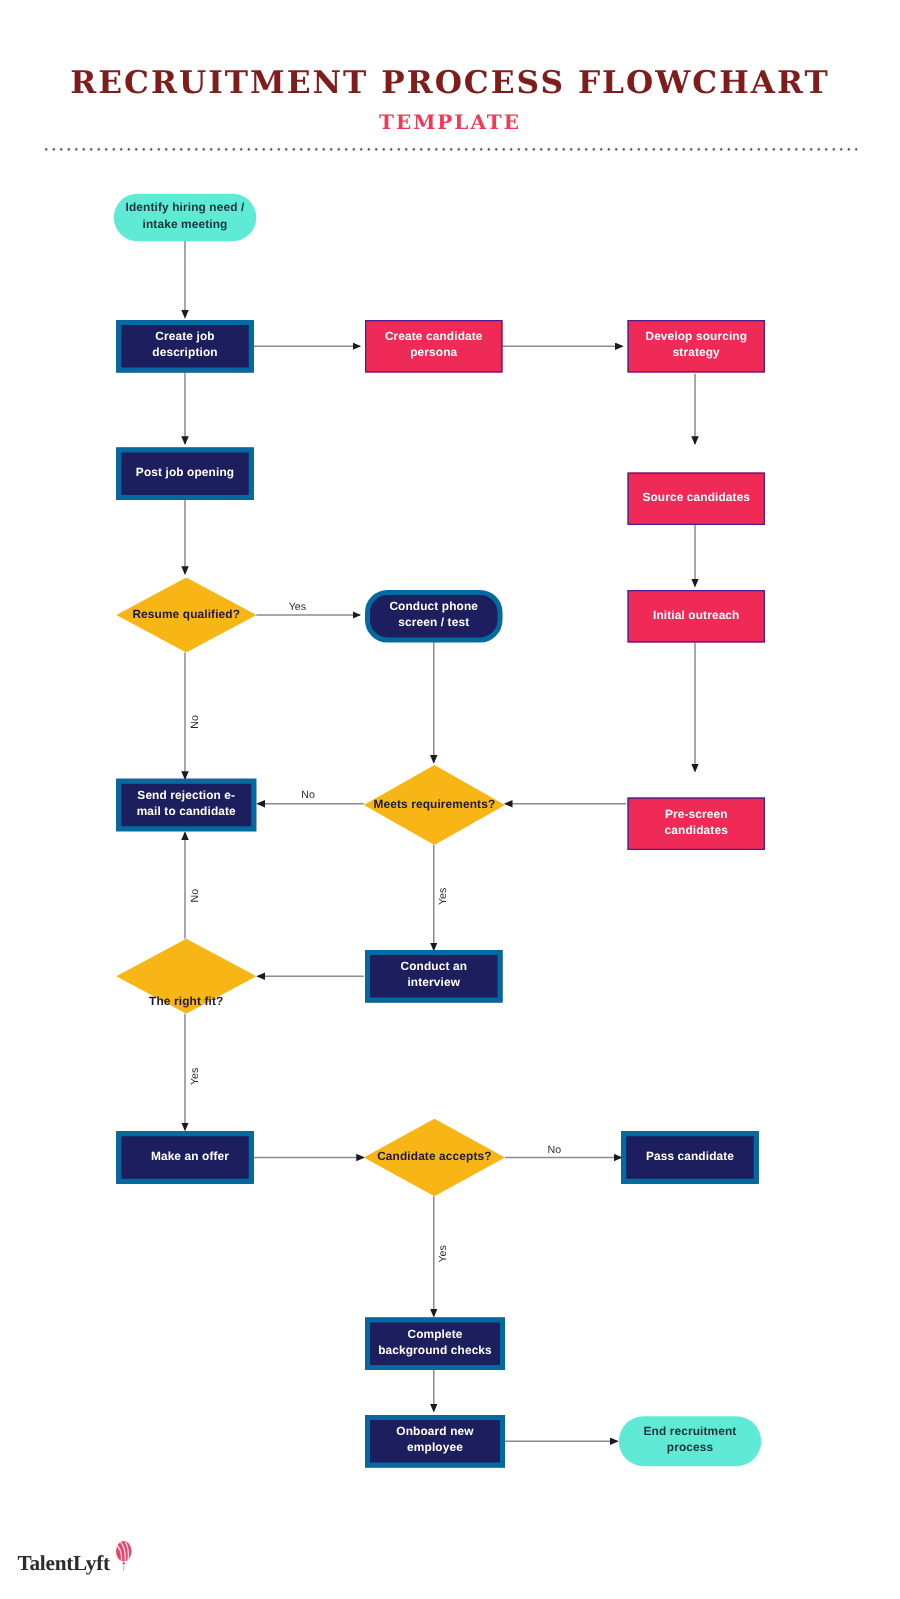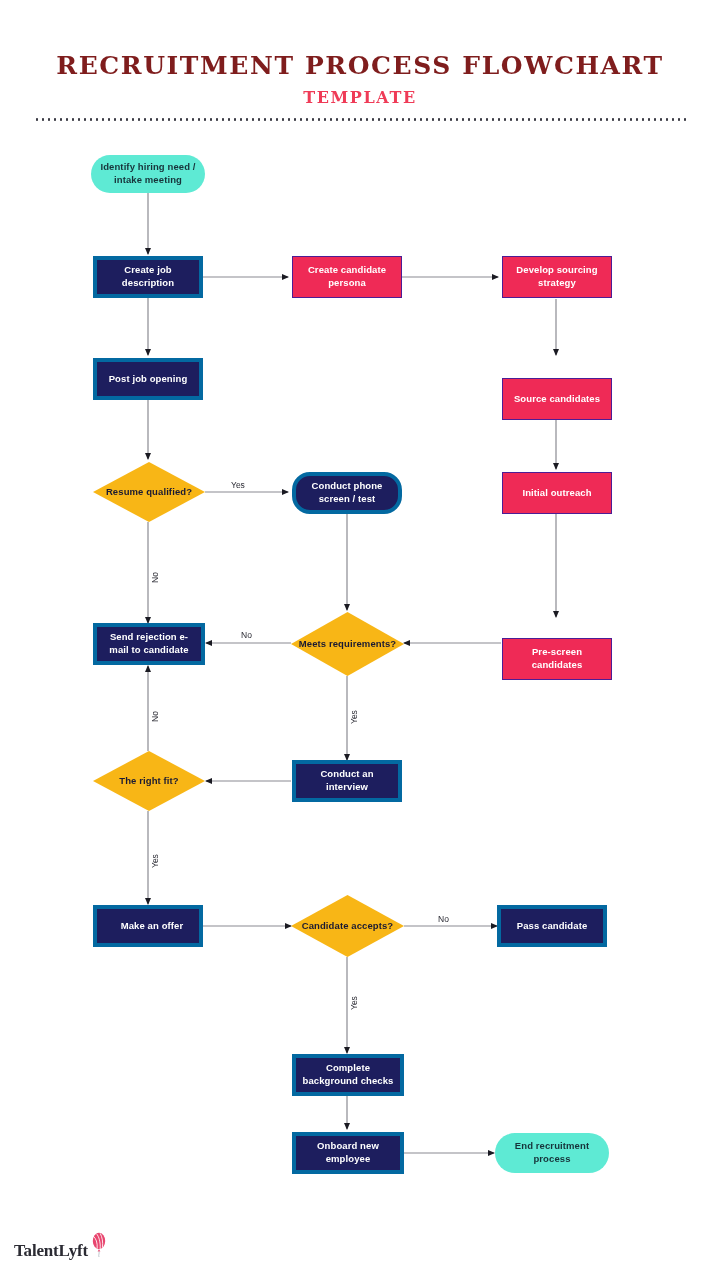--- a/index.html
+++ b/index.html
@@ -196,21 +196,21 @@
 
   <div class="node n-diamond" style="left:291px;top:612px;width:113px;height:64px;">
     <span class="diamond-shape"></span>
     <span class="diamond-label">Meets requirements?</span>
   </div>
 
   <div class="node n-pink" style="left:502px;top:622px;width:110px;height:42px;margin-top:16px;">
     <span>Pre-screen candidates</span>
   </div>
 
-  <div class="node n-diamond" style="left:93px;top:751px;width:112px;height:60px;">
+  <div class="node n-diamond" style="left:93px;top:751px;width:112px;height:60px;align-items:flex-end;">
     <span class="diamond-shape"></span>
     <span class="diamond-label">The right fit?</span>
   </div>
 
   <div class="node n-navy" style="left:292px;top:760px;width:110px;height:42px;">
     <span>Conduct an interview</span>
   </div>
 
   <div class="node n-navy" style="left:93px;top:905px;width:110px;height:42px;padding-left:12px;">
     <span>Make an offer</span>

